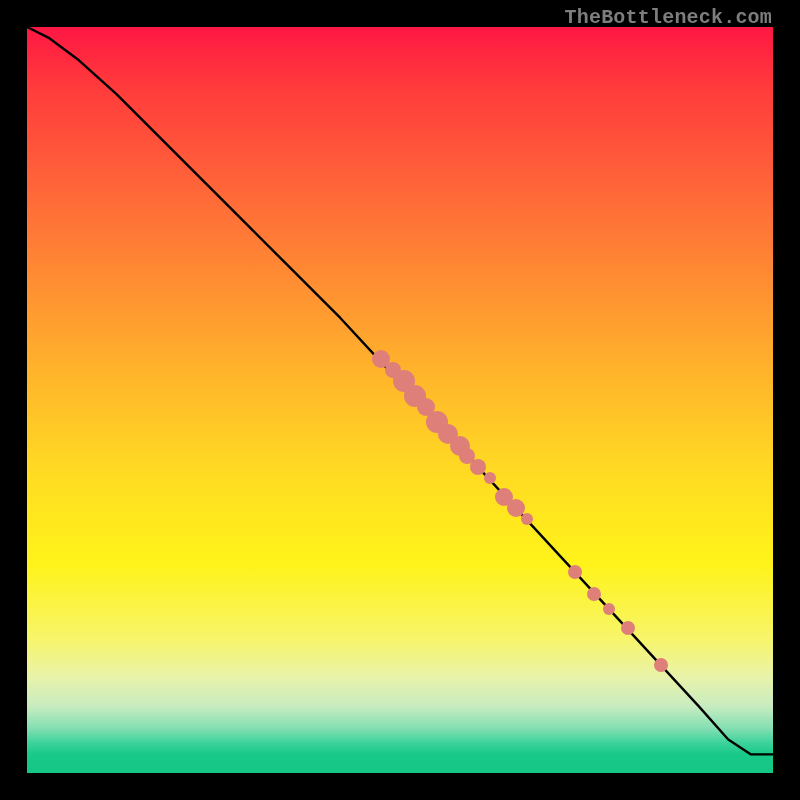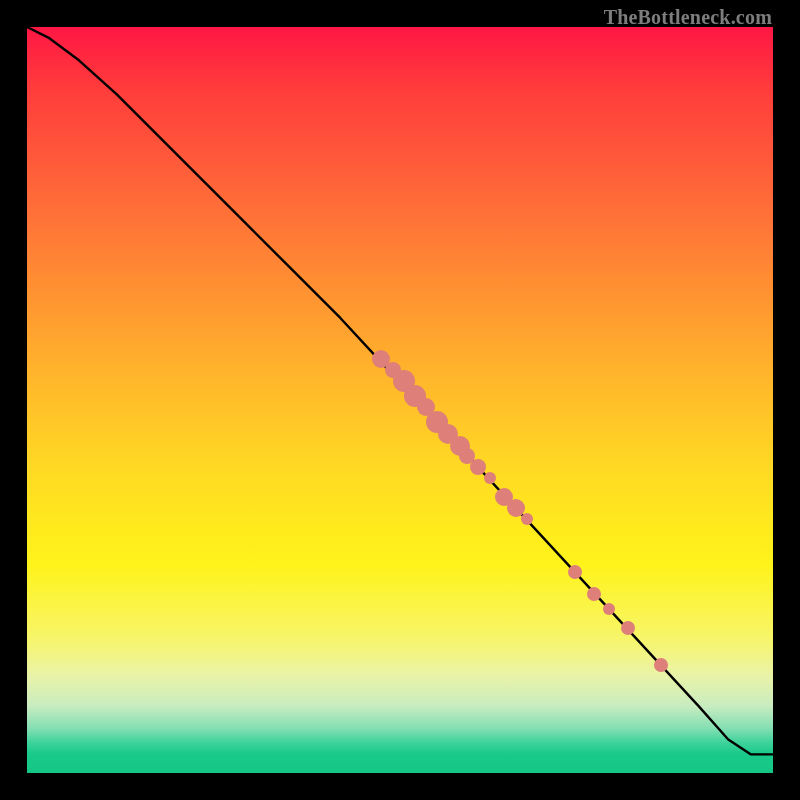--- a/index.html
+++ b/index.html
@@ -48,21 +48,21 @@
   .dot {
     position: absolute;
     border-radius: 50%;
     background: #de7f7a;
     transform: translate(-50%, -50%);
   }
   .watermark {
     position: absolute;
     top: 6px;
     right: 28px;
-    font-family: Liberation Serif, serif;
+    font-family: Liberation Mono, monospace;
     font-size: 20px;
     font-weight: 600;
     color: #7d7d7d;
     letter-spacing: 0.2px;
   }
 </style>
 </head>
 <body>
 
 <div class="stage">

